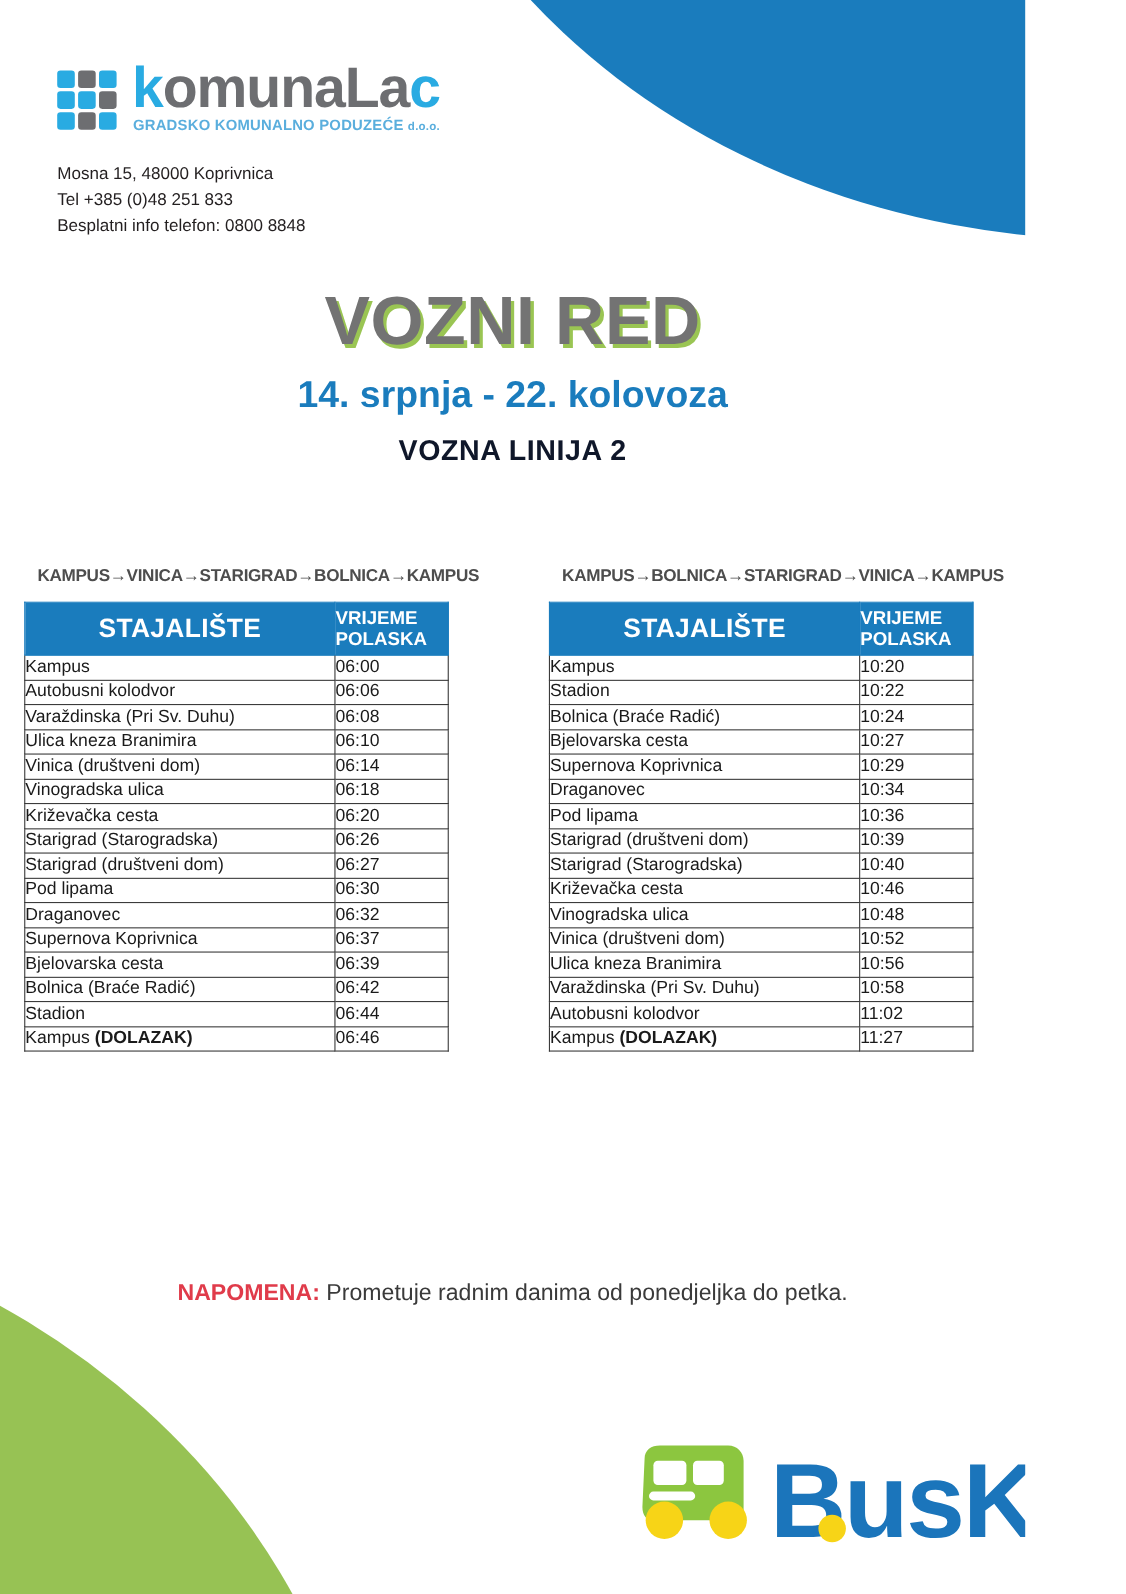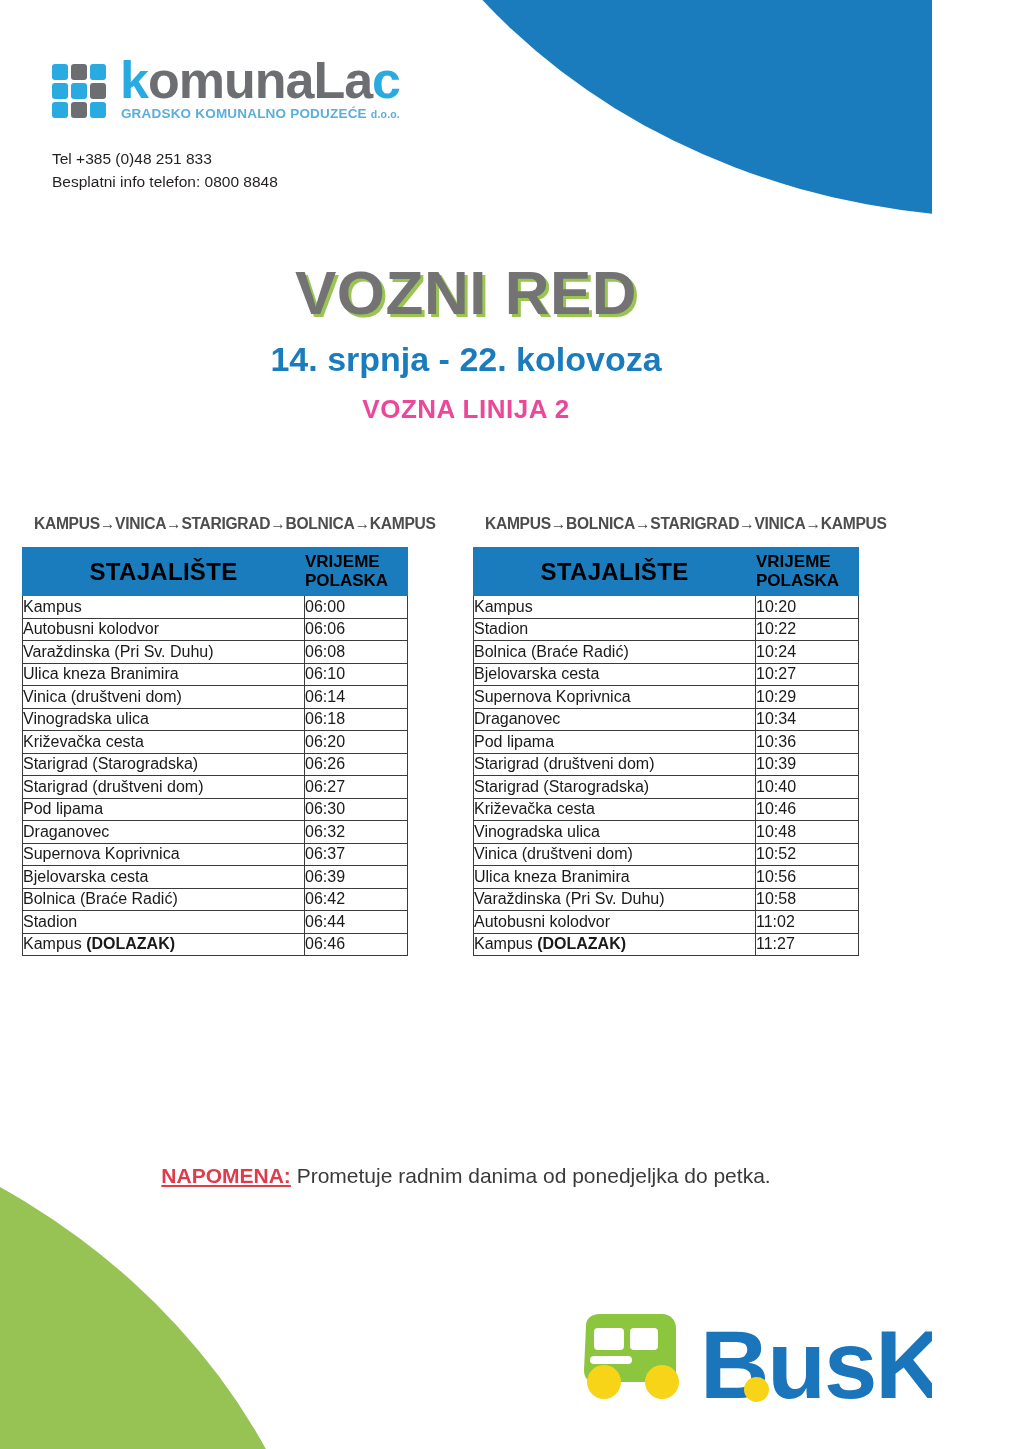--- a/index.html
+++ b/index.html
@@ -118,33 +118,33 @@
     margin-top: 18px;
     font-size: 34px;
     font-weight: bold;
     color: #1a7cbd;
     line-height: 1;
   }
   .title-line {
     margin-top: 20px;
     font-size: 26px;
     font-weight: bold;
-    color: #ec4899;
+    color: #0f172a;
     letter-spacing: 0.5px;
     line-height: 1;
   }
 
   
   .tables {
     position: absolute;
     top: 515px;
     left: 22px;
     width: 980px;
     display: flex;
-    gap: 66px;
+    gap: 92px;
   }
   .tblwrap { width: 385px; }
 
   .route-head {
     font-size: 15.6px;
     font-weight: bold;
     color: #4d4d4d;
     letter-spacing: -0.3px;
     margin-left: 12px;
     margin-bottom: 14px;
@@ -156,21 +156,21 @@
     width: 385px;
     table-layout: fixed;
     border: 1.6px solid #3b3b3b;
   }
   table.sched td, table.sched th {
     border: 1.4px solid #3b3b3b;
     padding: 0;
   }
   .hdr-stop, .hdr-time {
     background: #1a7cbd;
-    color: #000000;
+    color: #ffffff;
     border-color: #1a7cbd !important;
     height: 47px;
     vertical-align: middle;
   }
   .hdr-stop {
     text-align: center;
     font-size: 24px;
     font-weight: bold;
     letter-spacing: 0.3px;
   }
@@ -204,21 +204,20 @@
     top: 1164px;
     left: 0;
     right: 0;
     text-align: center;
     font-size: 21px;
     color: #3a3a3a;
   }
   .note .label {
     color: #e03b4a;
     font-weight: bold;
-    text-decoration: underline;
   }
 
   
   .busko {
     position: absolute;
     left: 578px;
     top: 1308px;
     display: flex;
     align-items: flex-end;
   }
@@ -262,20 +261,21 @@
         <i></i>
           <i class="gray"></i>
           <i></i>
       </div>
       <div class="logo-words">
         <div class="logo-main"><span class="blue">k</span><span>omuna</span><span>L</span><span>a</span><span class="blue">c</span></div>
         <div class="logo-sub"><span>GRADSKO KOMUNALNO PODUZEĆE</span> <span class="tiny">d.o.o.</span></div>
       </div>
     </div>
     <div class="contact">
+      <div>Mosna 15, 48000 Koprivnica</div>
       <div>Tel +385 (0)48 251 833</div>
       <div>Besplatni info telefon: 0800 8848</div>
     </div>
   </div>
 
   <div class="titles">
     <div class="title-main">VOZNI RED</div>
     <div class="title-sub">14. srpnja - 22. kolovoza</div>
     <div class="title-line">VOZNA LINIJA 2</div>
   </div>

